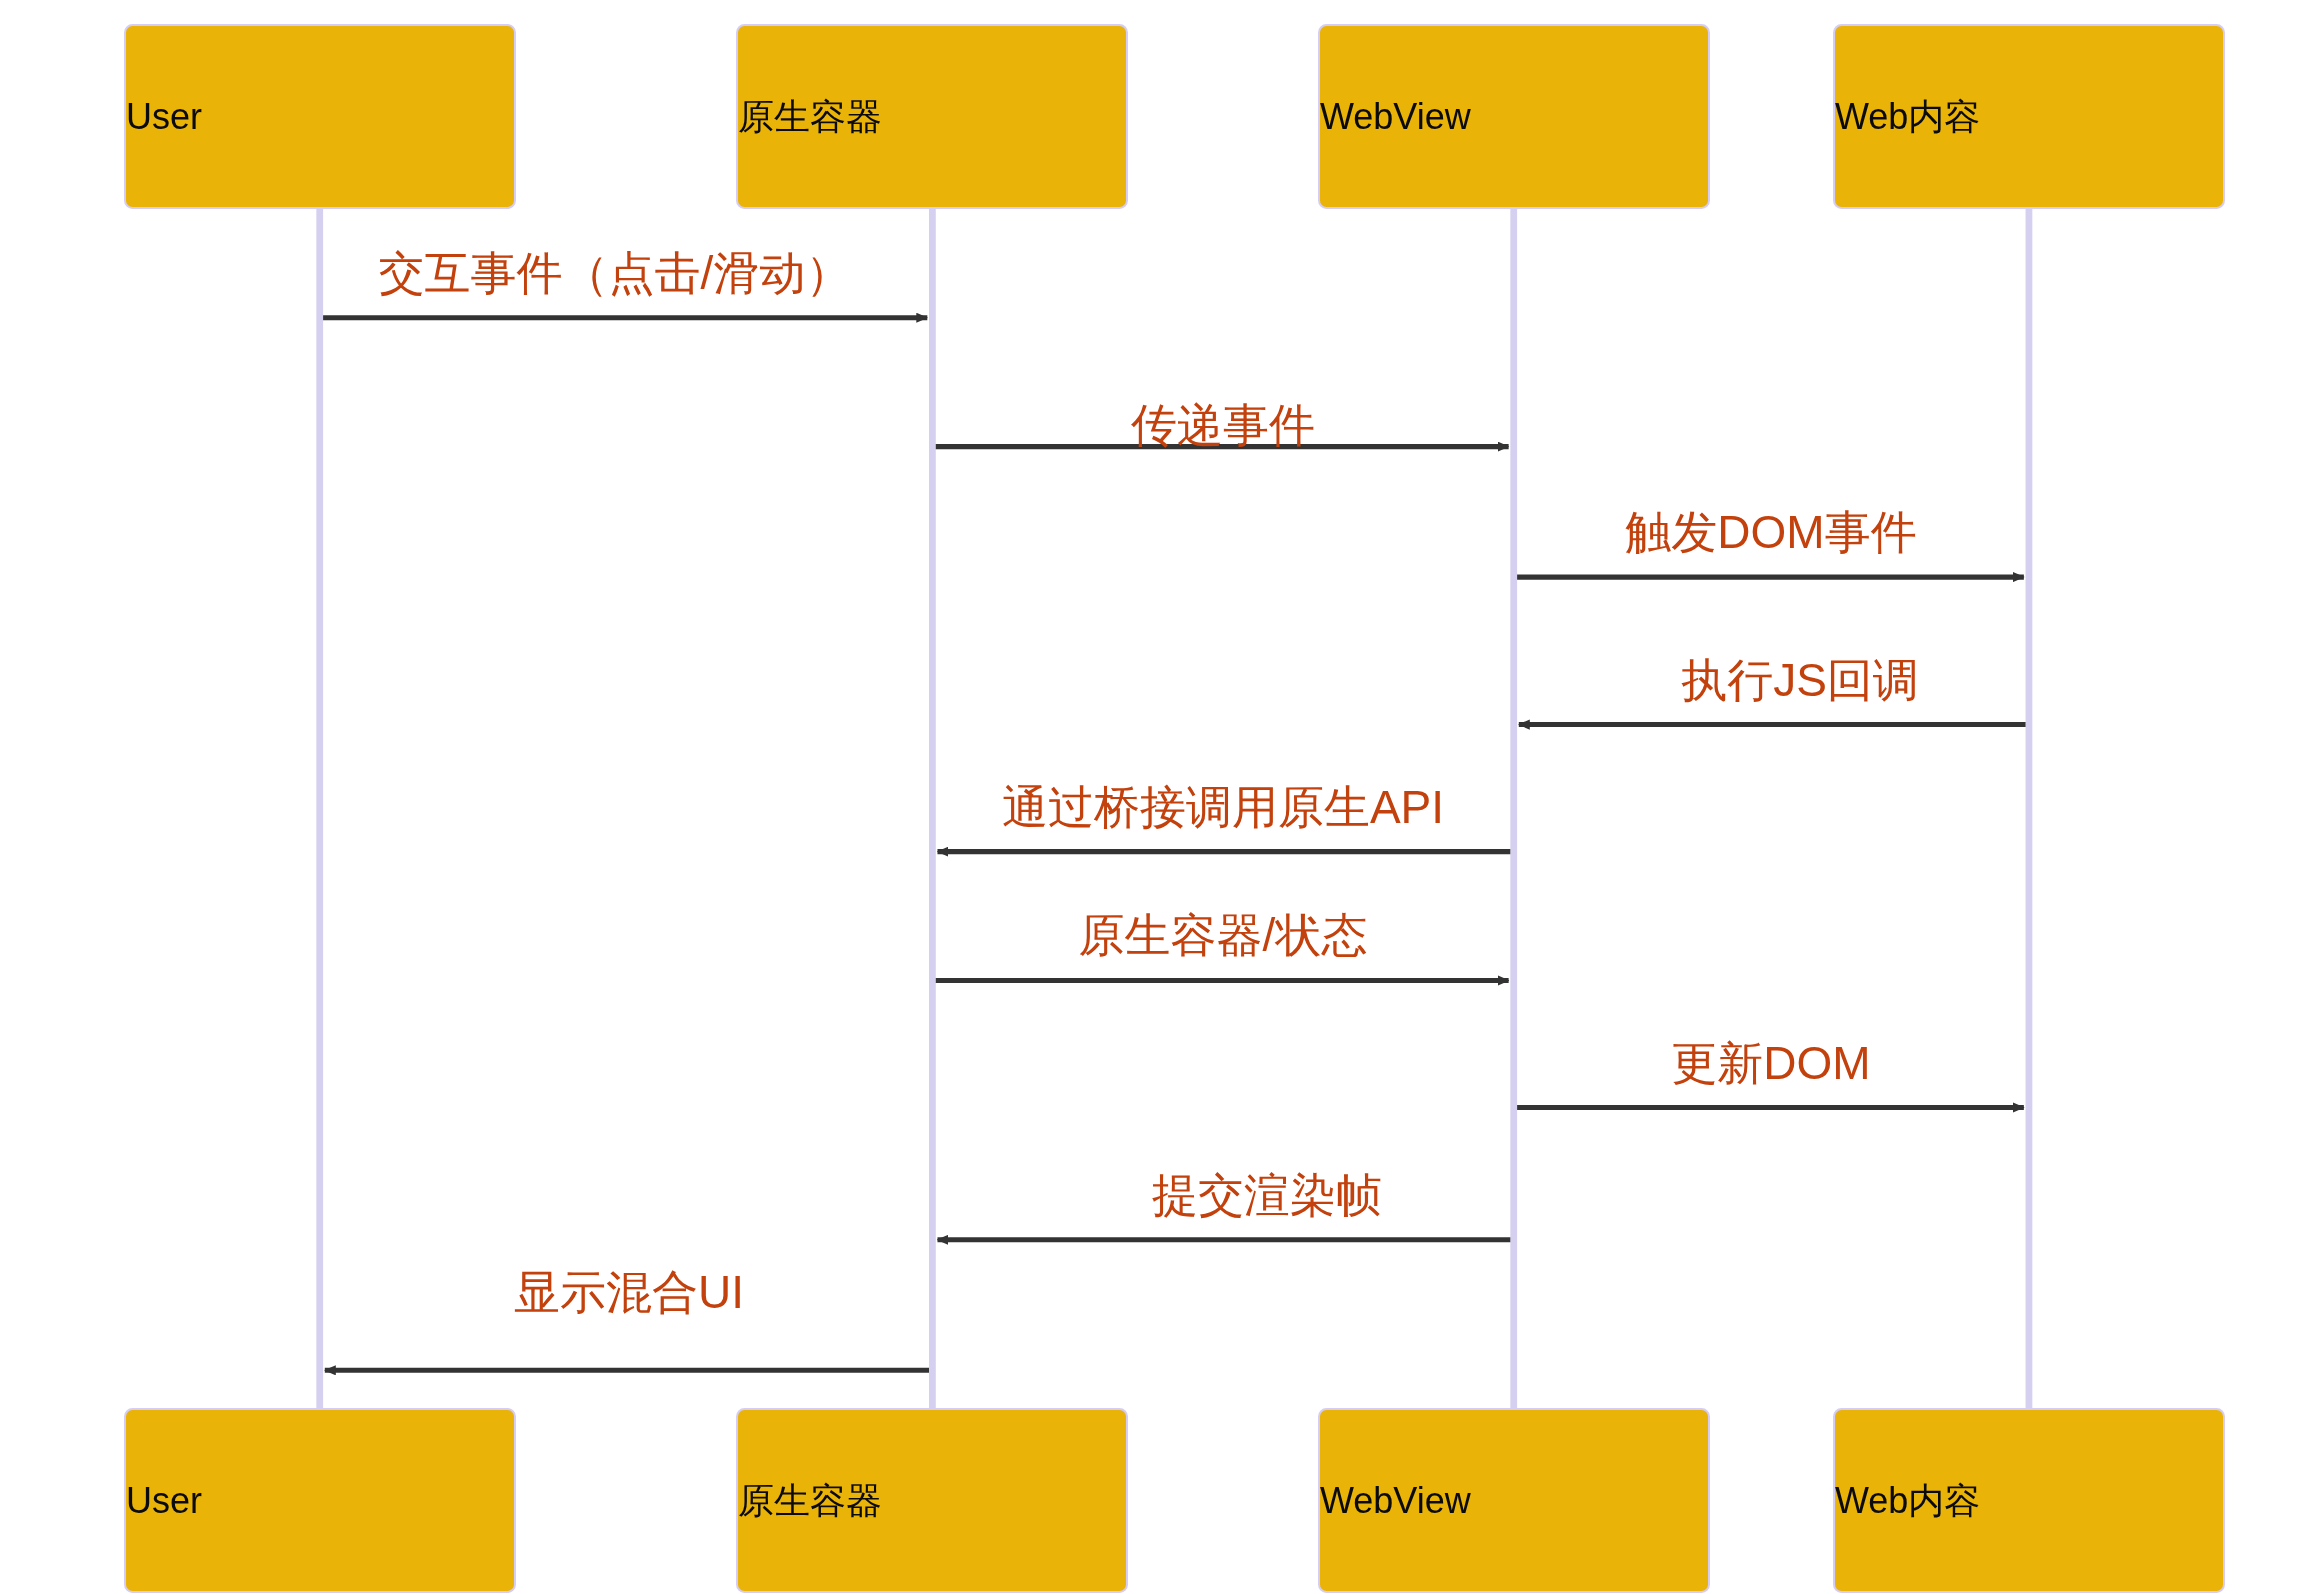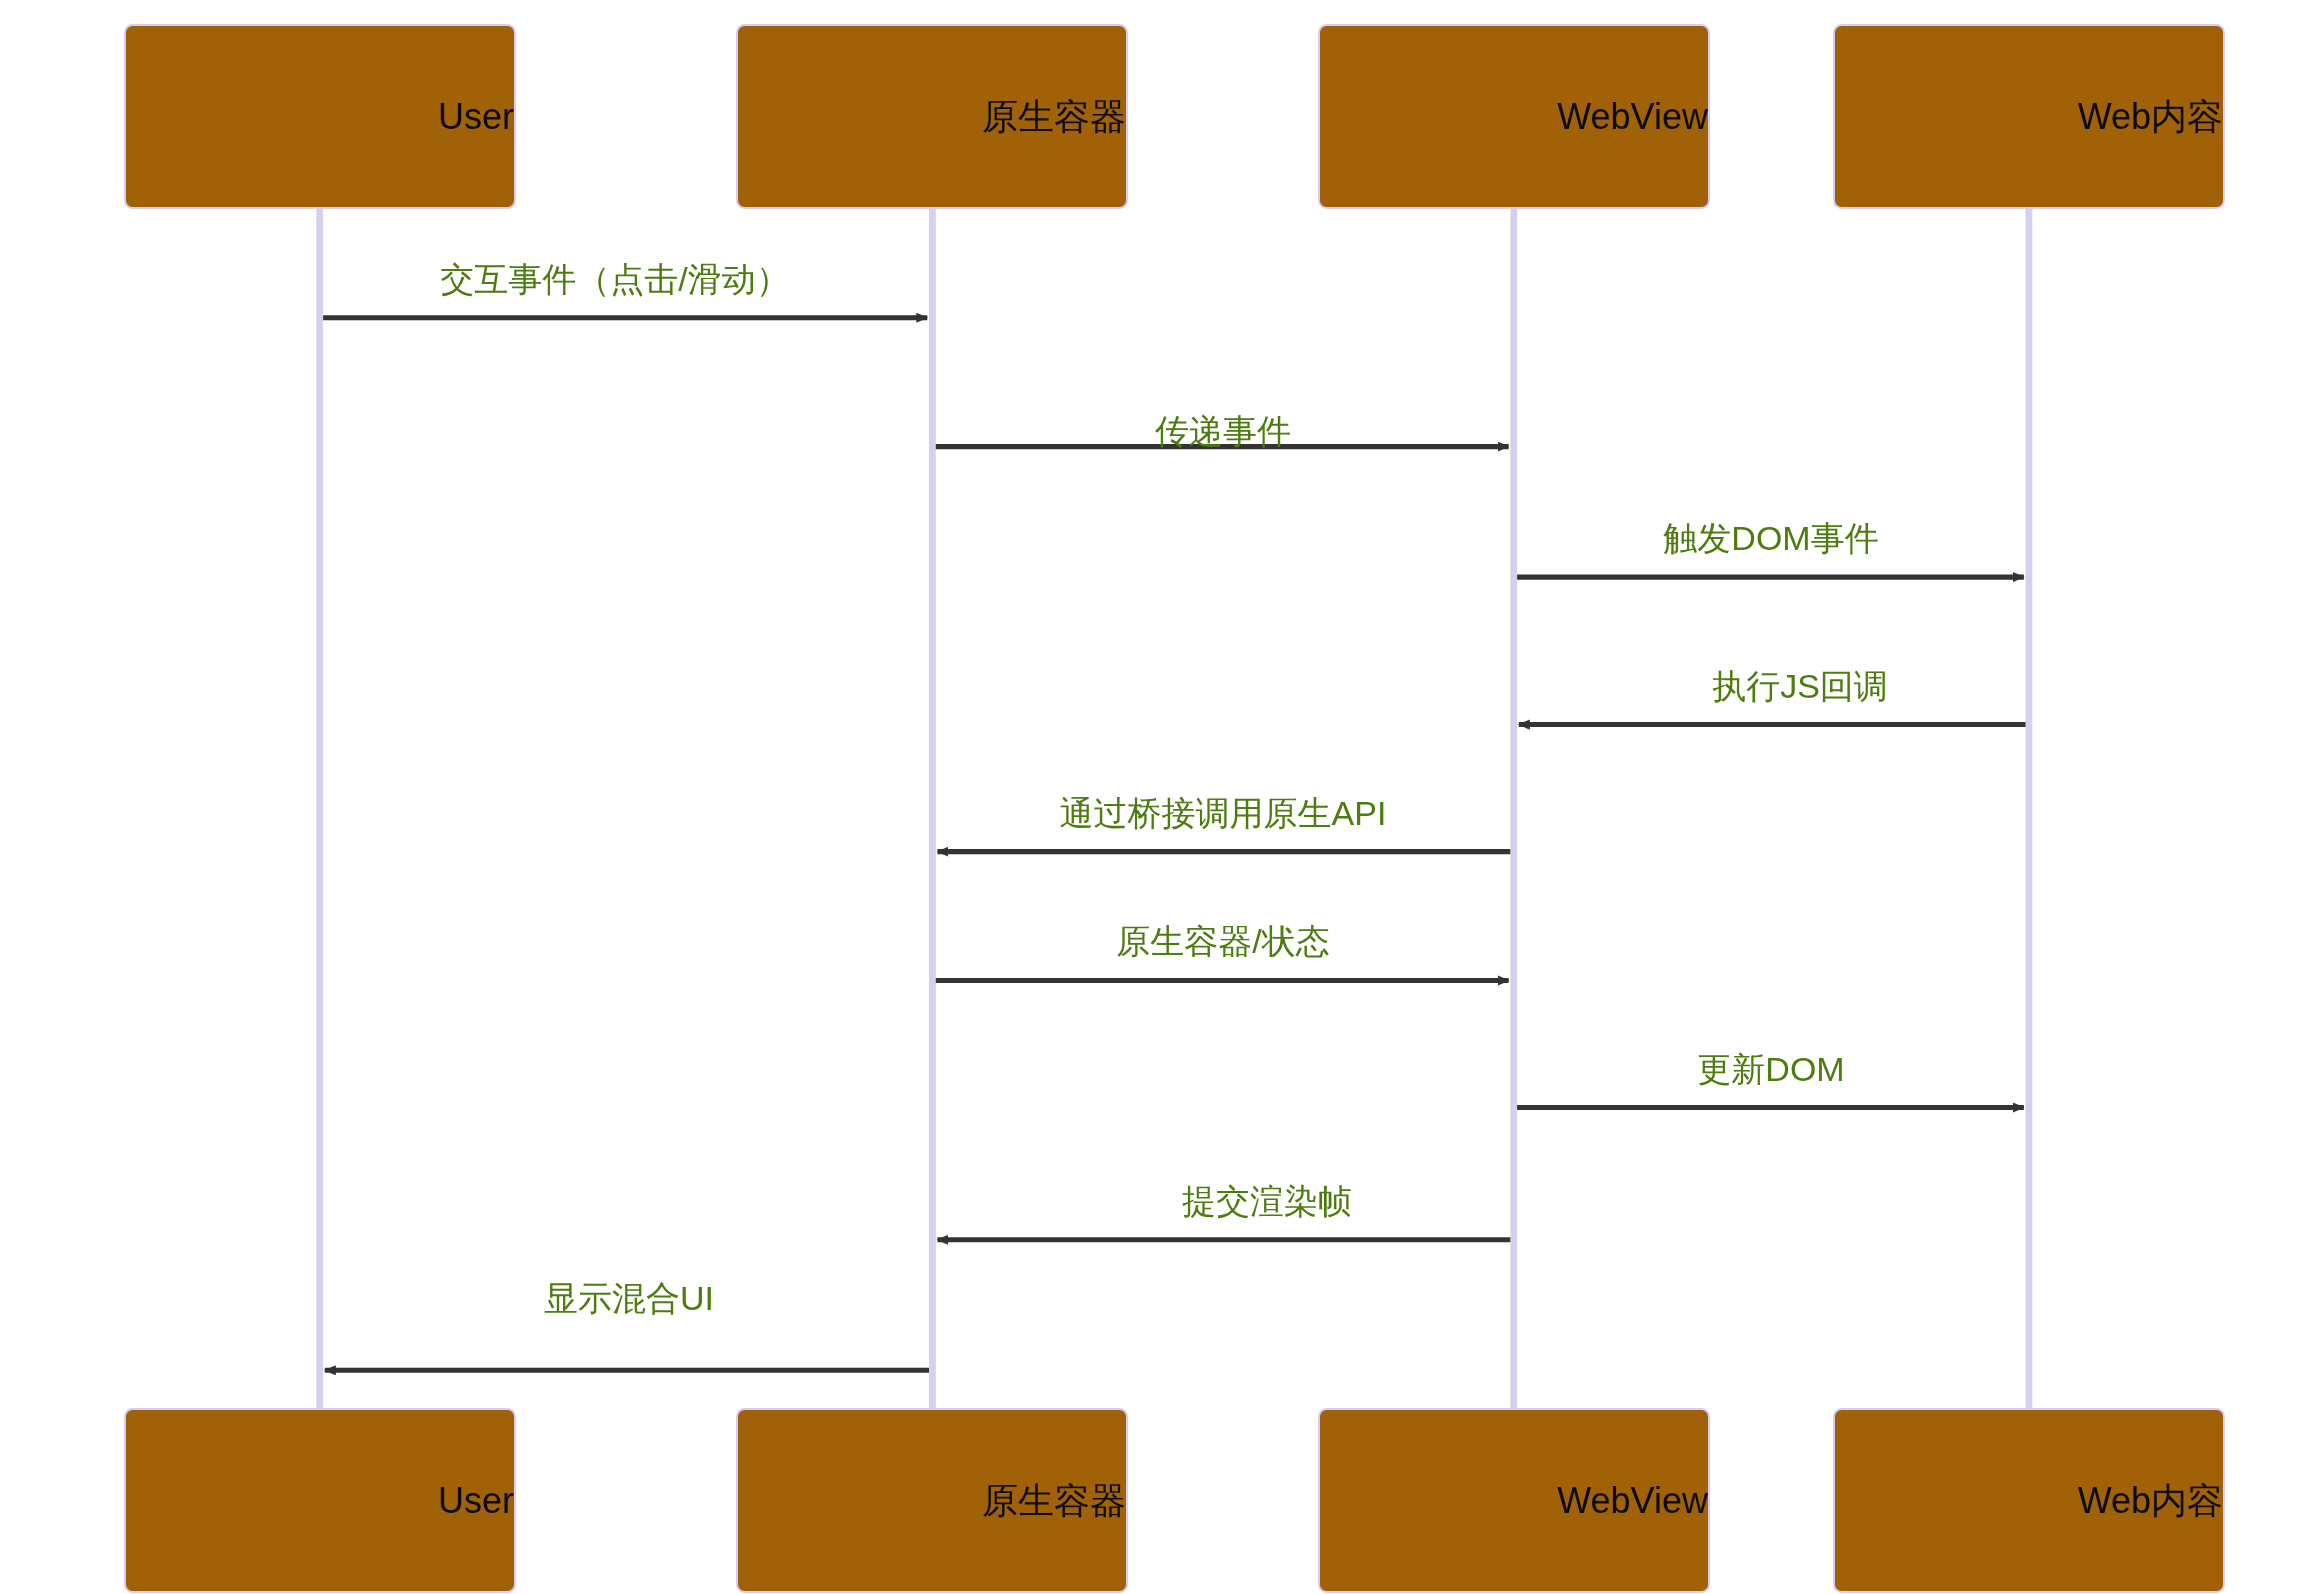--- a/index.html
+++ b/index.html
@@ -21,38 +21,38 @@
   }
   .svg-layer {
     position: absolute;
     inset: 0;
     width: 2319px;
     height: 1594px;
   }
   .participant-box {
     position: absolute;
     box-sizing: border-box;
-    background: #a16207;
+    background: #eab308;
     border: 2.5px solid #d5cdf5;
     border-radius: 8.5px;
     display: flex;
     align-items: center;
-    justify-content: flex-end;
+    justify-content: flex-start;
   }
   .participant-label {
     font-size: 36px;
     color: #0b0b0b;
     font-weight: 400;
     line-height: 1;
     white-space: nowrap;
   }
   .msg-label {
     position: absolute;
-    font-size: 34px;
-    color: #4d7c0f;
+    font-size: 46px;
+    color: #c2410c;
     line-height: 1;
     white-space: nowrap;
     transform: translate(-50%, -100%);
   }
 </style>
 </head>
 <body>
 
 <div id="diagram">
 

